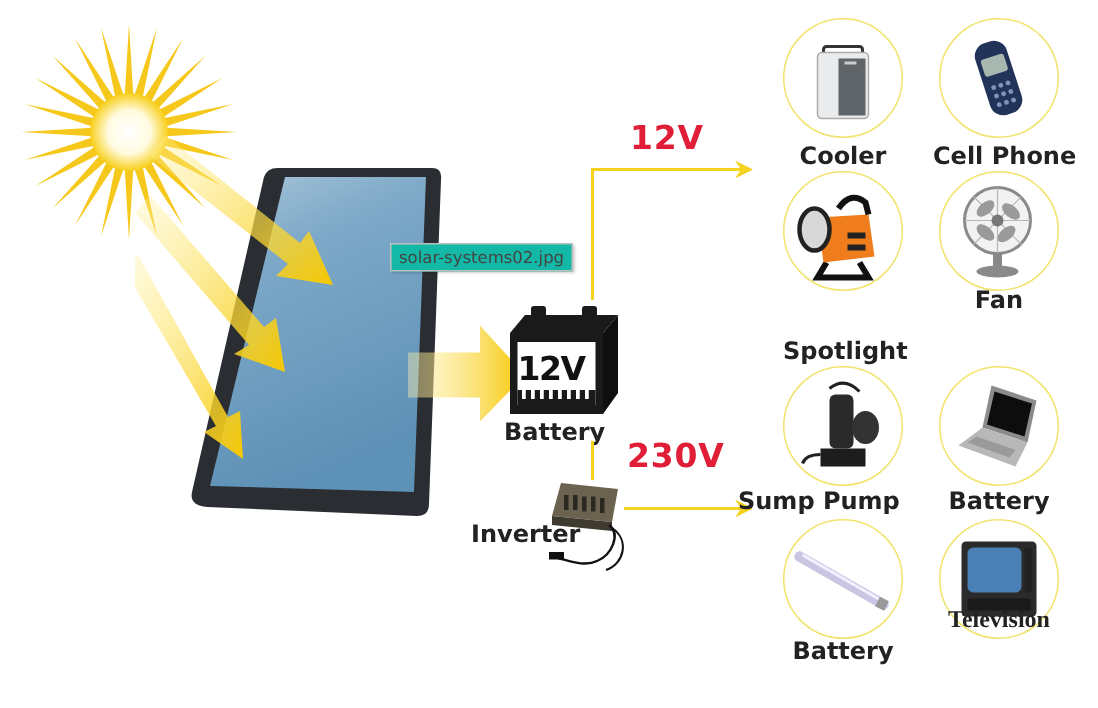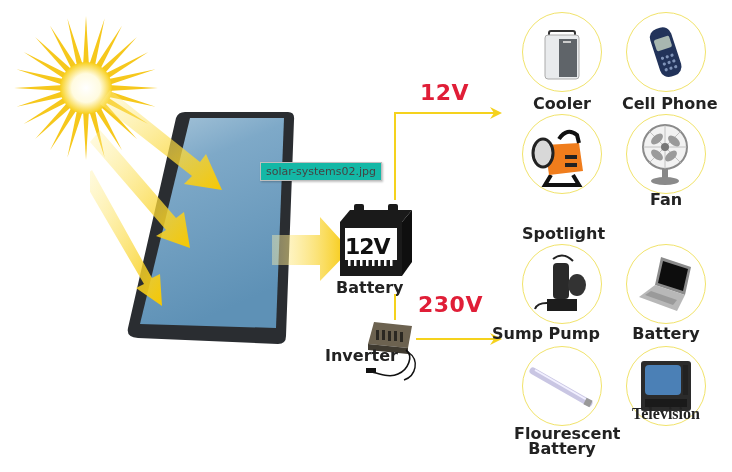--- a/index.html
+++ b/index.html
@@ -135,21 +135,21 @@
       <rect x="14" y="12" width="3" height="10"></rect>
       <rect x="20" y="12" width="3" height="10"></rect>
       <rect x="26" y="13" width="3" height="10"></rect>
       <rect x="32" y="13" width="3" height="10"></rect>
       <rect x="38" y="14" width="3" height="10"></rect>
     </g>
   <path d="M44,32 C52,38 46,52 36,56 C28,60 18,56 10,54" stroke="#111" stroke-width="1.6" fill="none"></path>
   <path d="M46,34 C58,42 54,58 42,62" stroke="#111" stroke-width="1.4" fill="none"></path>
   <rect x="4" y="50" width="10" height="5" fill="#111"></rect>
 </svg>
-<div class="abs label" style="left:314px;top:346px;width:54px;margin-left:11px;">Inverter</div>
+<div class="abs label" style="left:314px;top:346px;width:54px;">Inverter</div>
 
 <div class="circle" style="left:522px;top:12px;">
   <svg width="78" height="78" viewBox="0 0 78 78">
     <rect x="26" y="18" width="26" height="6" rx="2" fill="none" stroke="#333" stroke-width="2"></rect>
     <rect x="22" y="22" width="34" height="44" rx="3" fill="#e9ebed" stroke="#aaa"></rect>
     <rect x="36" y="26" width="18" height="38" fill="#5f6469"></rect>
     <rect x="40" y="28" width="8" height="2" fill="#ccc"></rect>
   </svg>
 </div>
 <div class="abs label" style="left:522px;top:94px;width:80px;">Cooler</div>
@@ -231,21 +231,20 @@
 <div class="abs label" style="left:626px;top:324px;width:80px;">Battery</div>
 
 <div class="circle" style="left:522px;top:346px;">
   <svg width="78" height="78" viewBox="0 0 78 78">
     <line x1="10" y1="24" x2="66" y2="56" stroke="#c9c6e3" stroke-width="7" stroke-linecap="round"></line>
     <line x1="12" y1="23" x2="64" y2="53" stroke="#f2f0ff" stroke-width="2"></line>
     <line x1="62" y1="54" x2="68" y2="57" stroke="#999" stroke-width="7"></line>
   </svg>
 </div>
 <div class="abs label" style="left:514px;top:426px;width:96px;line-height:15px;">
-  <div>Flourescent</div>
   <div>Battery</div>
 </div>
 
 <div class="circle" style="left:626px;top:346px;">
   <svg width="78" height="78" viewBox="0 0 78 78">
     <rect x="14" y="14" width="50" height="50" rx="3" fill="#2b2b2b"></rect>
     <rect x="18" y="18" width="36" height="30" rx="4" fill="#4b80b6"></rect>
     <rect x="18" y="52" width="42" height="8" fill="#1a1a1a"></rect>
     <rect x="56" y="18" width="5" height="30" fill="#222"></rect>
   </svg>

